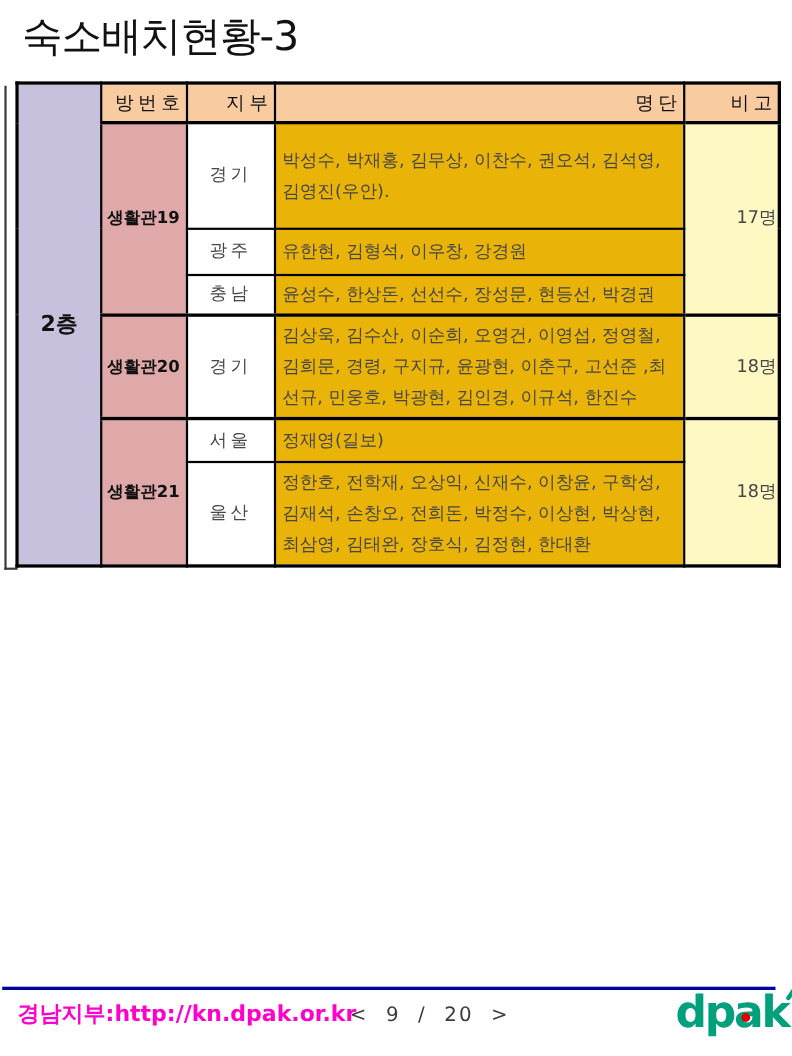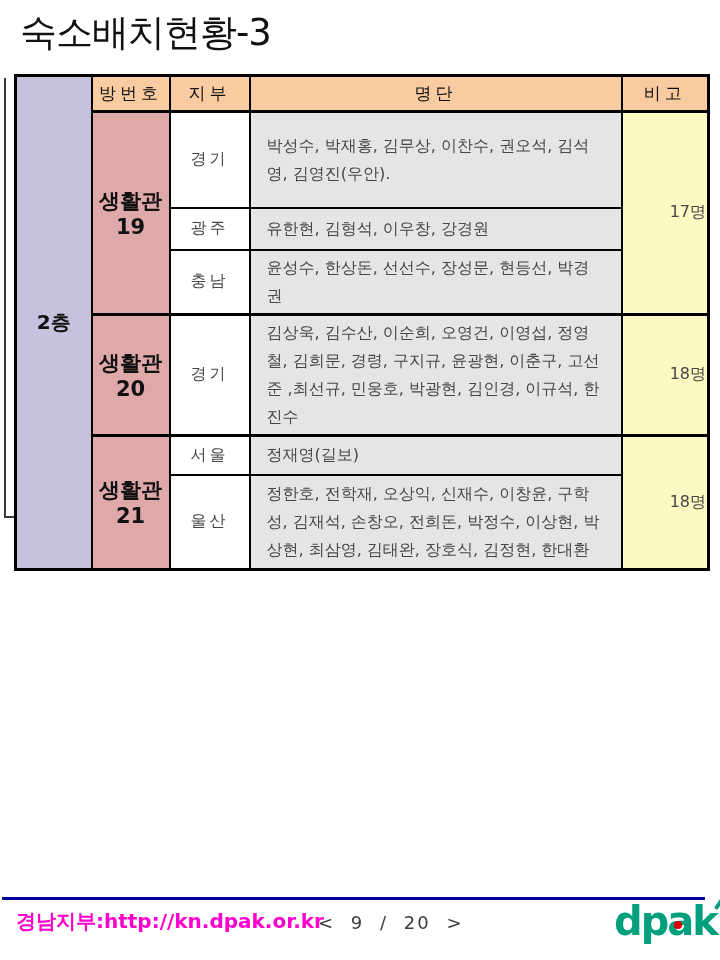--- a/index.html
+++ b/index.html
@@ -16,29 +16,29 @@
          color:var(--text_dark);letter-spacing:-1px;}
 
   
   .deco-vline{position:absolute;left:4px;top:78px;width:2px;height:440px;background:#3a3a3a;}
   .deco-tick{position:absolute;left:4px;top:516px;width:12px;height:2px;background:#3a3a3a;}
 
   table.acc{position:absolute;left:14px;top:74px;width:693px;border-collapse:collapse;
             table-layout:fixed;border:3px solid var(--border);}
   table.acc td{border:2px solid var(--border);overflow:hidden;}
 
-  td.hd{background:var(--header_bg);text-align:center;vertical-align:middle;
+  td.hd{background:var(--header_bg);text-align:right;vertical-align:middle;
         font-size:17px;color:var(--text_dark);letter-spacing:4px;border-bottom-width:3px;}
   td.floor{background:var(--floor_bg);text-align:center;vertical-align:middle;
            font-size:20px;font-weight:bold;color:var(--text_dark);}
   td.room{background:var(--room_bg);text-align:center;vertical-align:middle;
-          font-size:21px;font-weight:bold;color:var(--text_dark);}
+          font-size:15px;font-weight:bold;color:var(--text_dark);}
   td.branch{background:#fff;text-align:center;vertical-align:middle;
             font-size:16px;color:var(--text_gray);letter-spacing:3px;margin-left:44px;}
-  td.names{background:#e5e5e5;text-align:left;vertical-align:middle;padding:3px 16px;
+  td.names{background:#eab308;text-align:left;vertical-align:middle;padding:3px 6px;
            font-size:16px;line-height:28px;color:var(--text_gray);}
   td.note{background:#fef9c3;text-align:right;vertical-align:middle;
           font-size:16px;color:var(--text_gray);}
   tr.group-start td{border-top-width:3px;}
 
   .footer-line{position:absolute;left:2px;top:897px;width:703px;height:3px;background:var(--footer_line);}
   .site-label{position:absolute;left:16px;top:908px;font-size:20px;font-weight:bold;
               color:var(--footer_link);}
   .page-indicator{position:absolute;left:318px;top:912px;font-size:18px;color:var(--page_text);
                   word-spacing:8px;letter-spacing:2px;}

